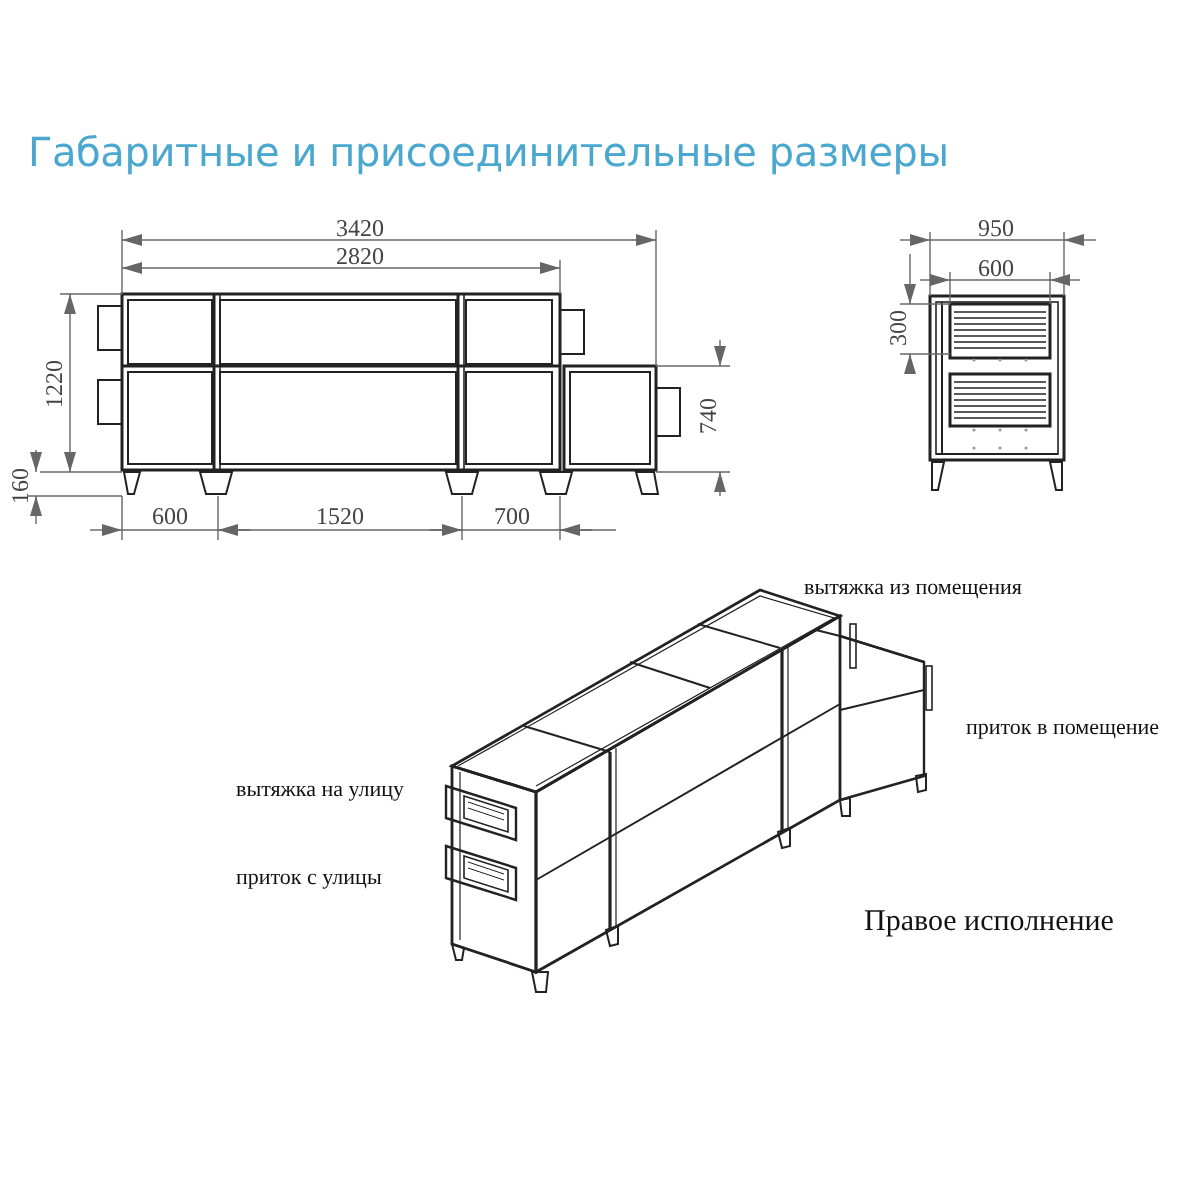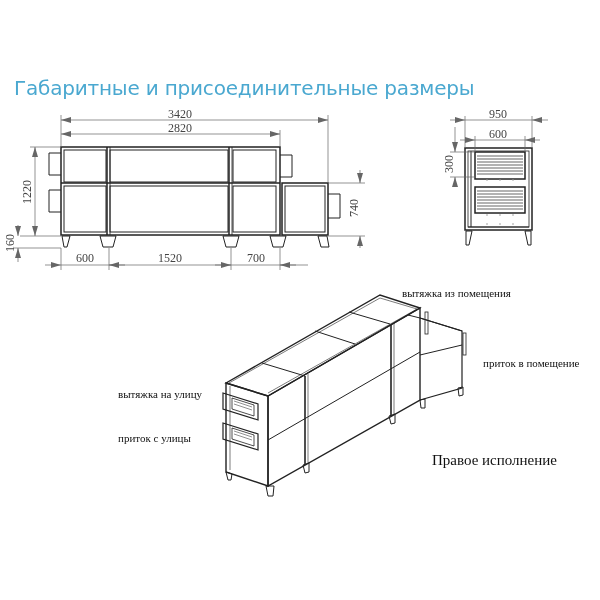--- a/index.html
+++ b/index.html
@@ -1,17 +1,17 @@
 <!DOCTYPE html>
 <html><head>
 <meta charset="utf-8">
 <style>
   html, body { margin: 0; padding: 0; background: #ffffff; }
   body { width: 600px; height: 600px; position: relative; overflow: hidden; font-family: "DejaVu Serif", serif; }
-  .title { position: absolute; left: 14px; top: 64px; font-family: "DejaVu Sans", sans-serif; font-size: 20px; color: #4aa8d0; letter-spacing: -0.2px; white-space: nowrap; margin-top: 12px; }
+  .title { position: absolute; left: 14px; top: 64px; font-family: "DejaVu Sans", sans-serif; font-size: 20px; color: #4aa8d0; letter-spacing: -0.2px; white-space: nowrap; }
   svg { position: absolute; left: 0; top: 0; }
   .dim { font-family: "Liberation Serif", serif; font-size: 12px; fill: #444; }
   .lbl { font-family: "Liberation Serif", serif; font-size: 11px; fill: #111; }
   .big { font-family: "Liberation Serif", serif; font-size: 15px; fill: #111; }
 </style>
 </head>
 <body>
 
 <div class="title">Габаритные и присоединительные размеры</div>
 

